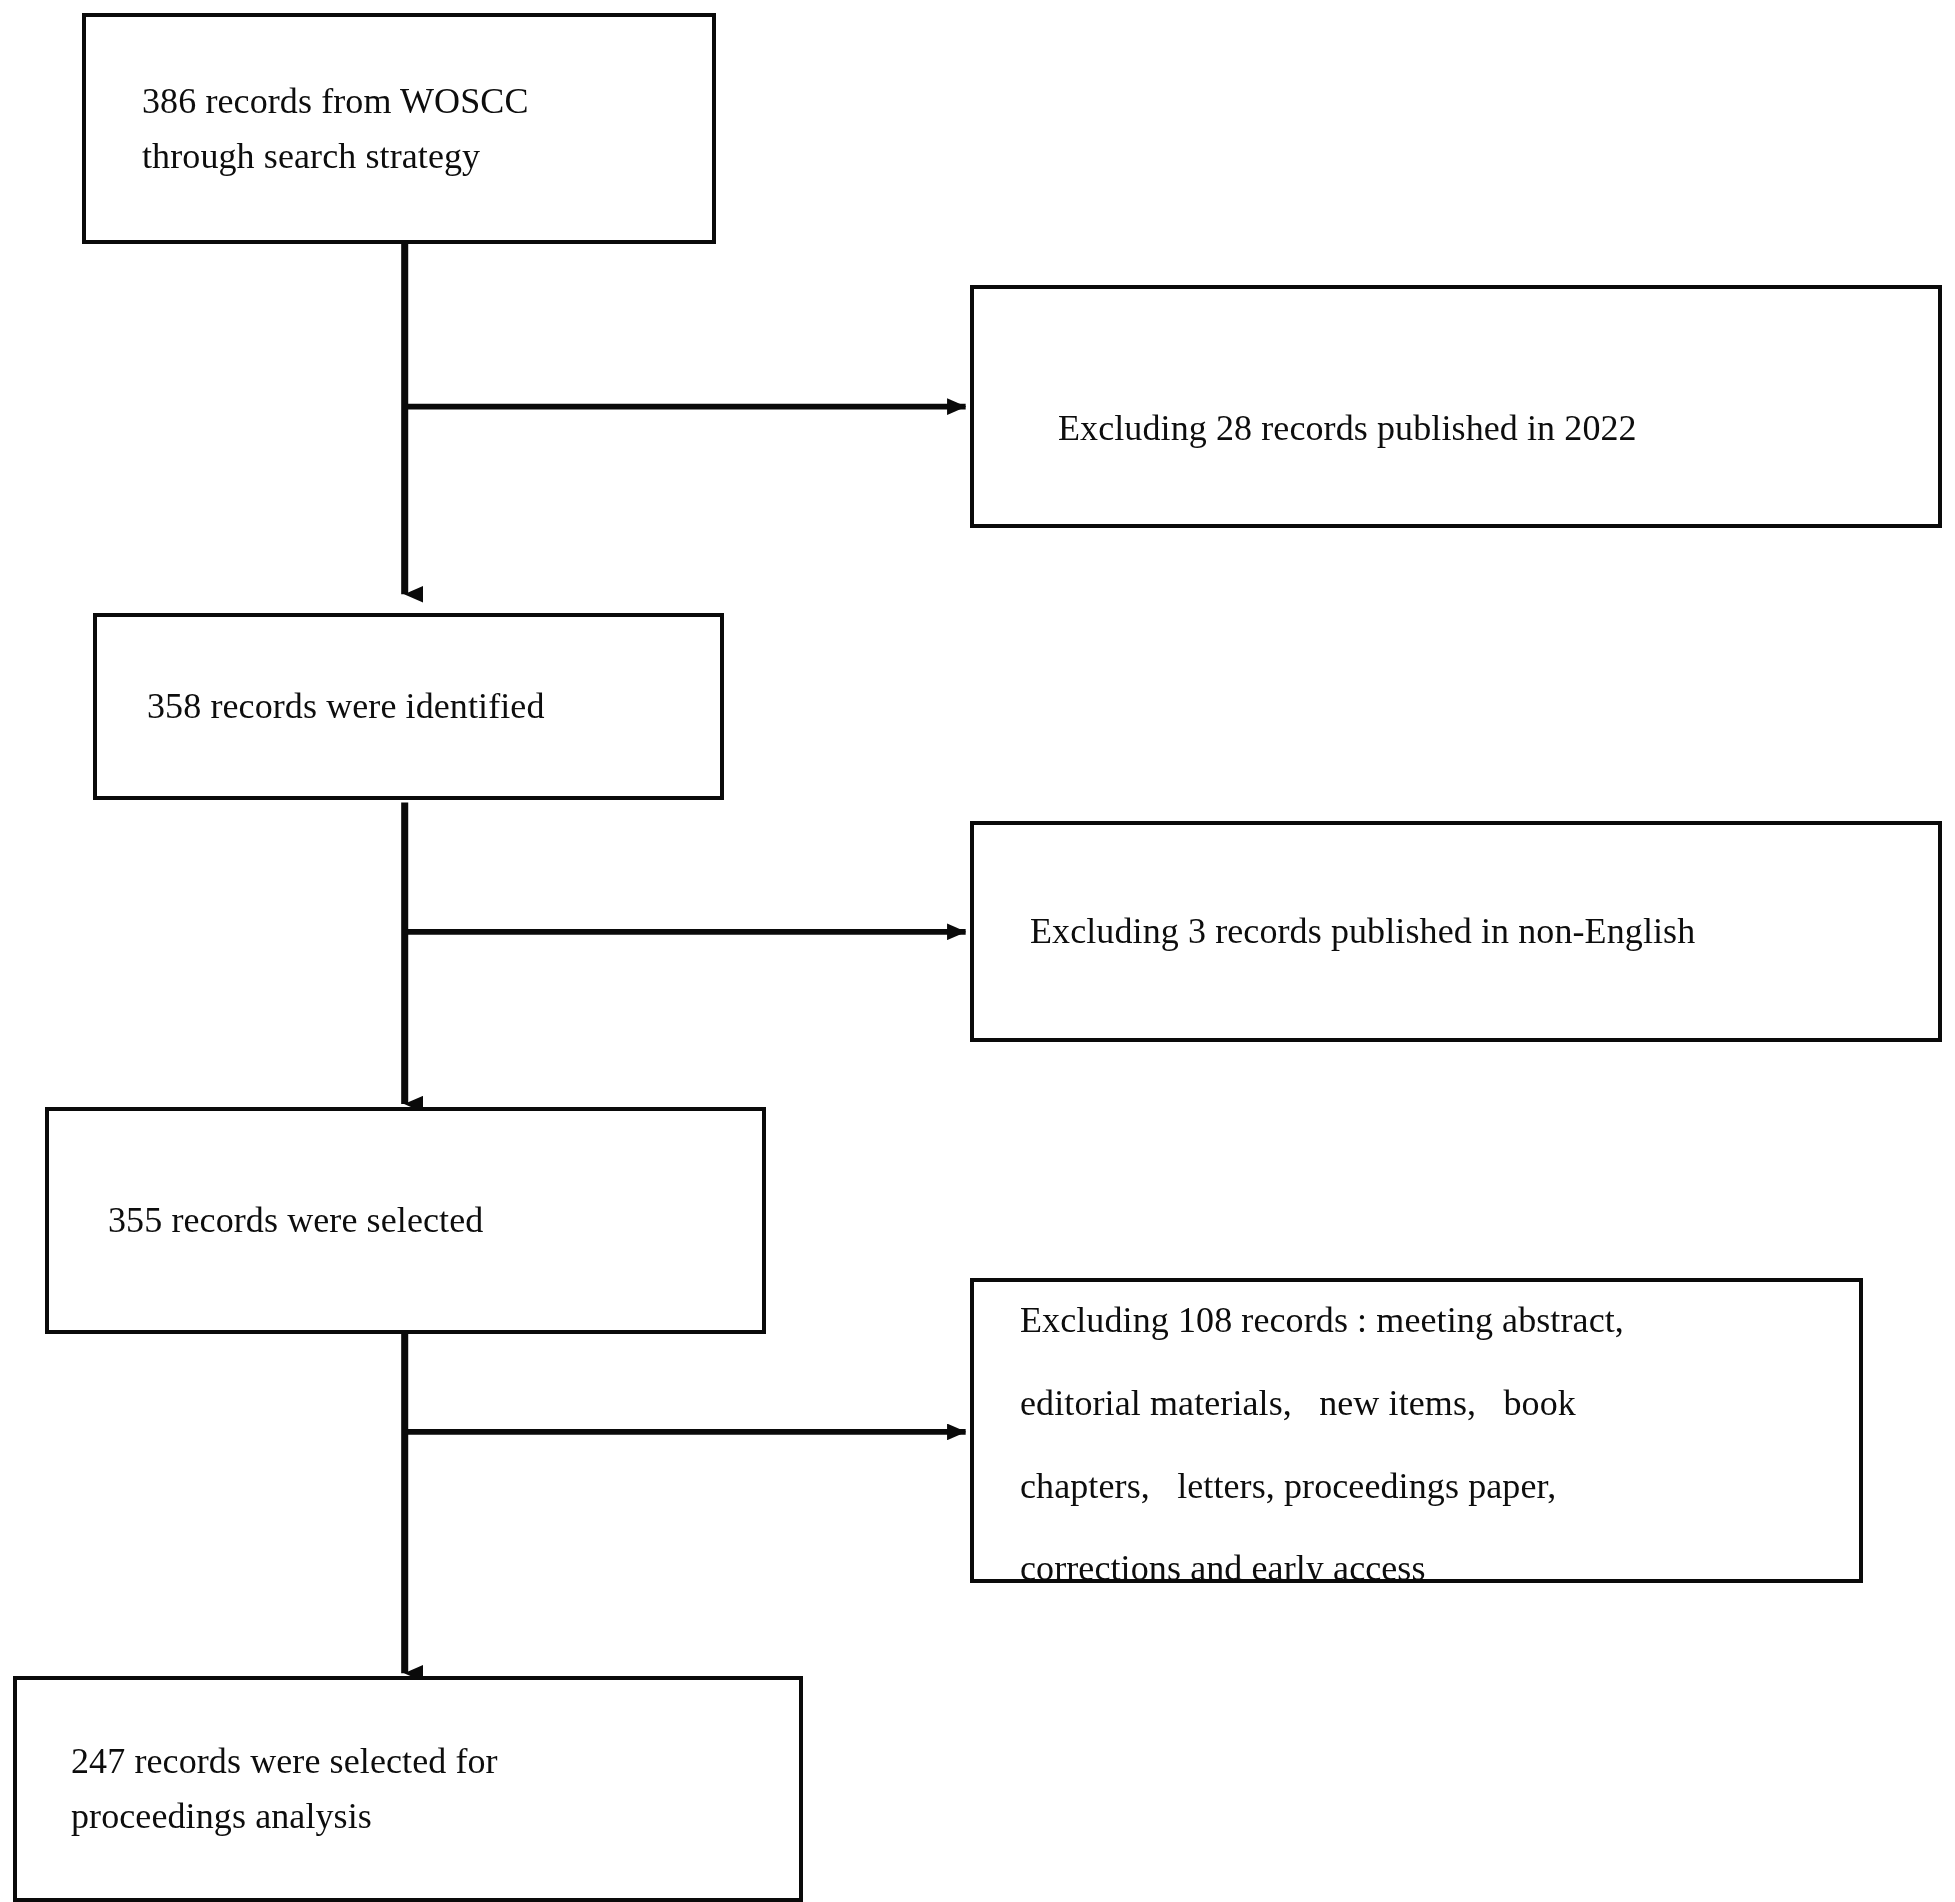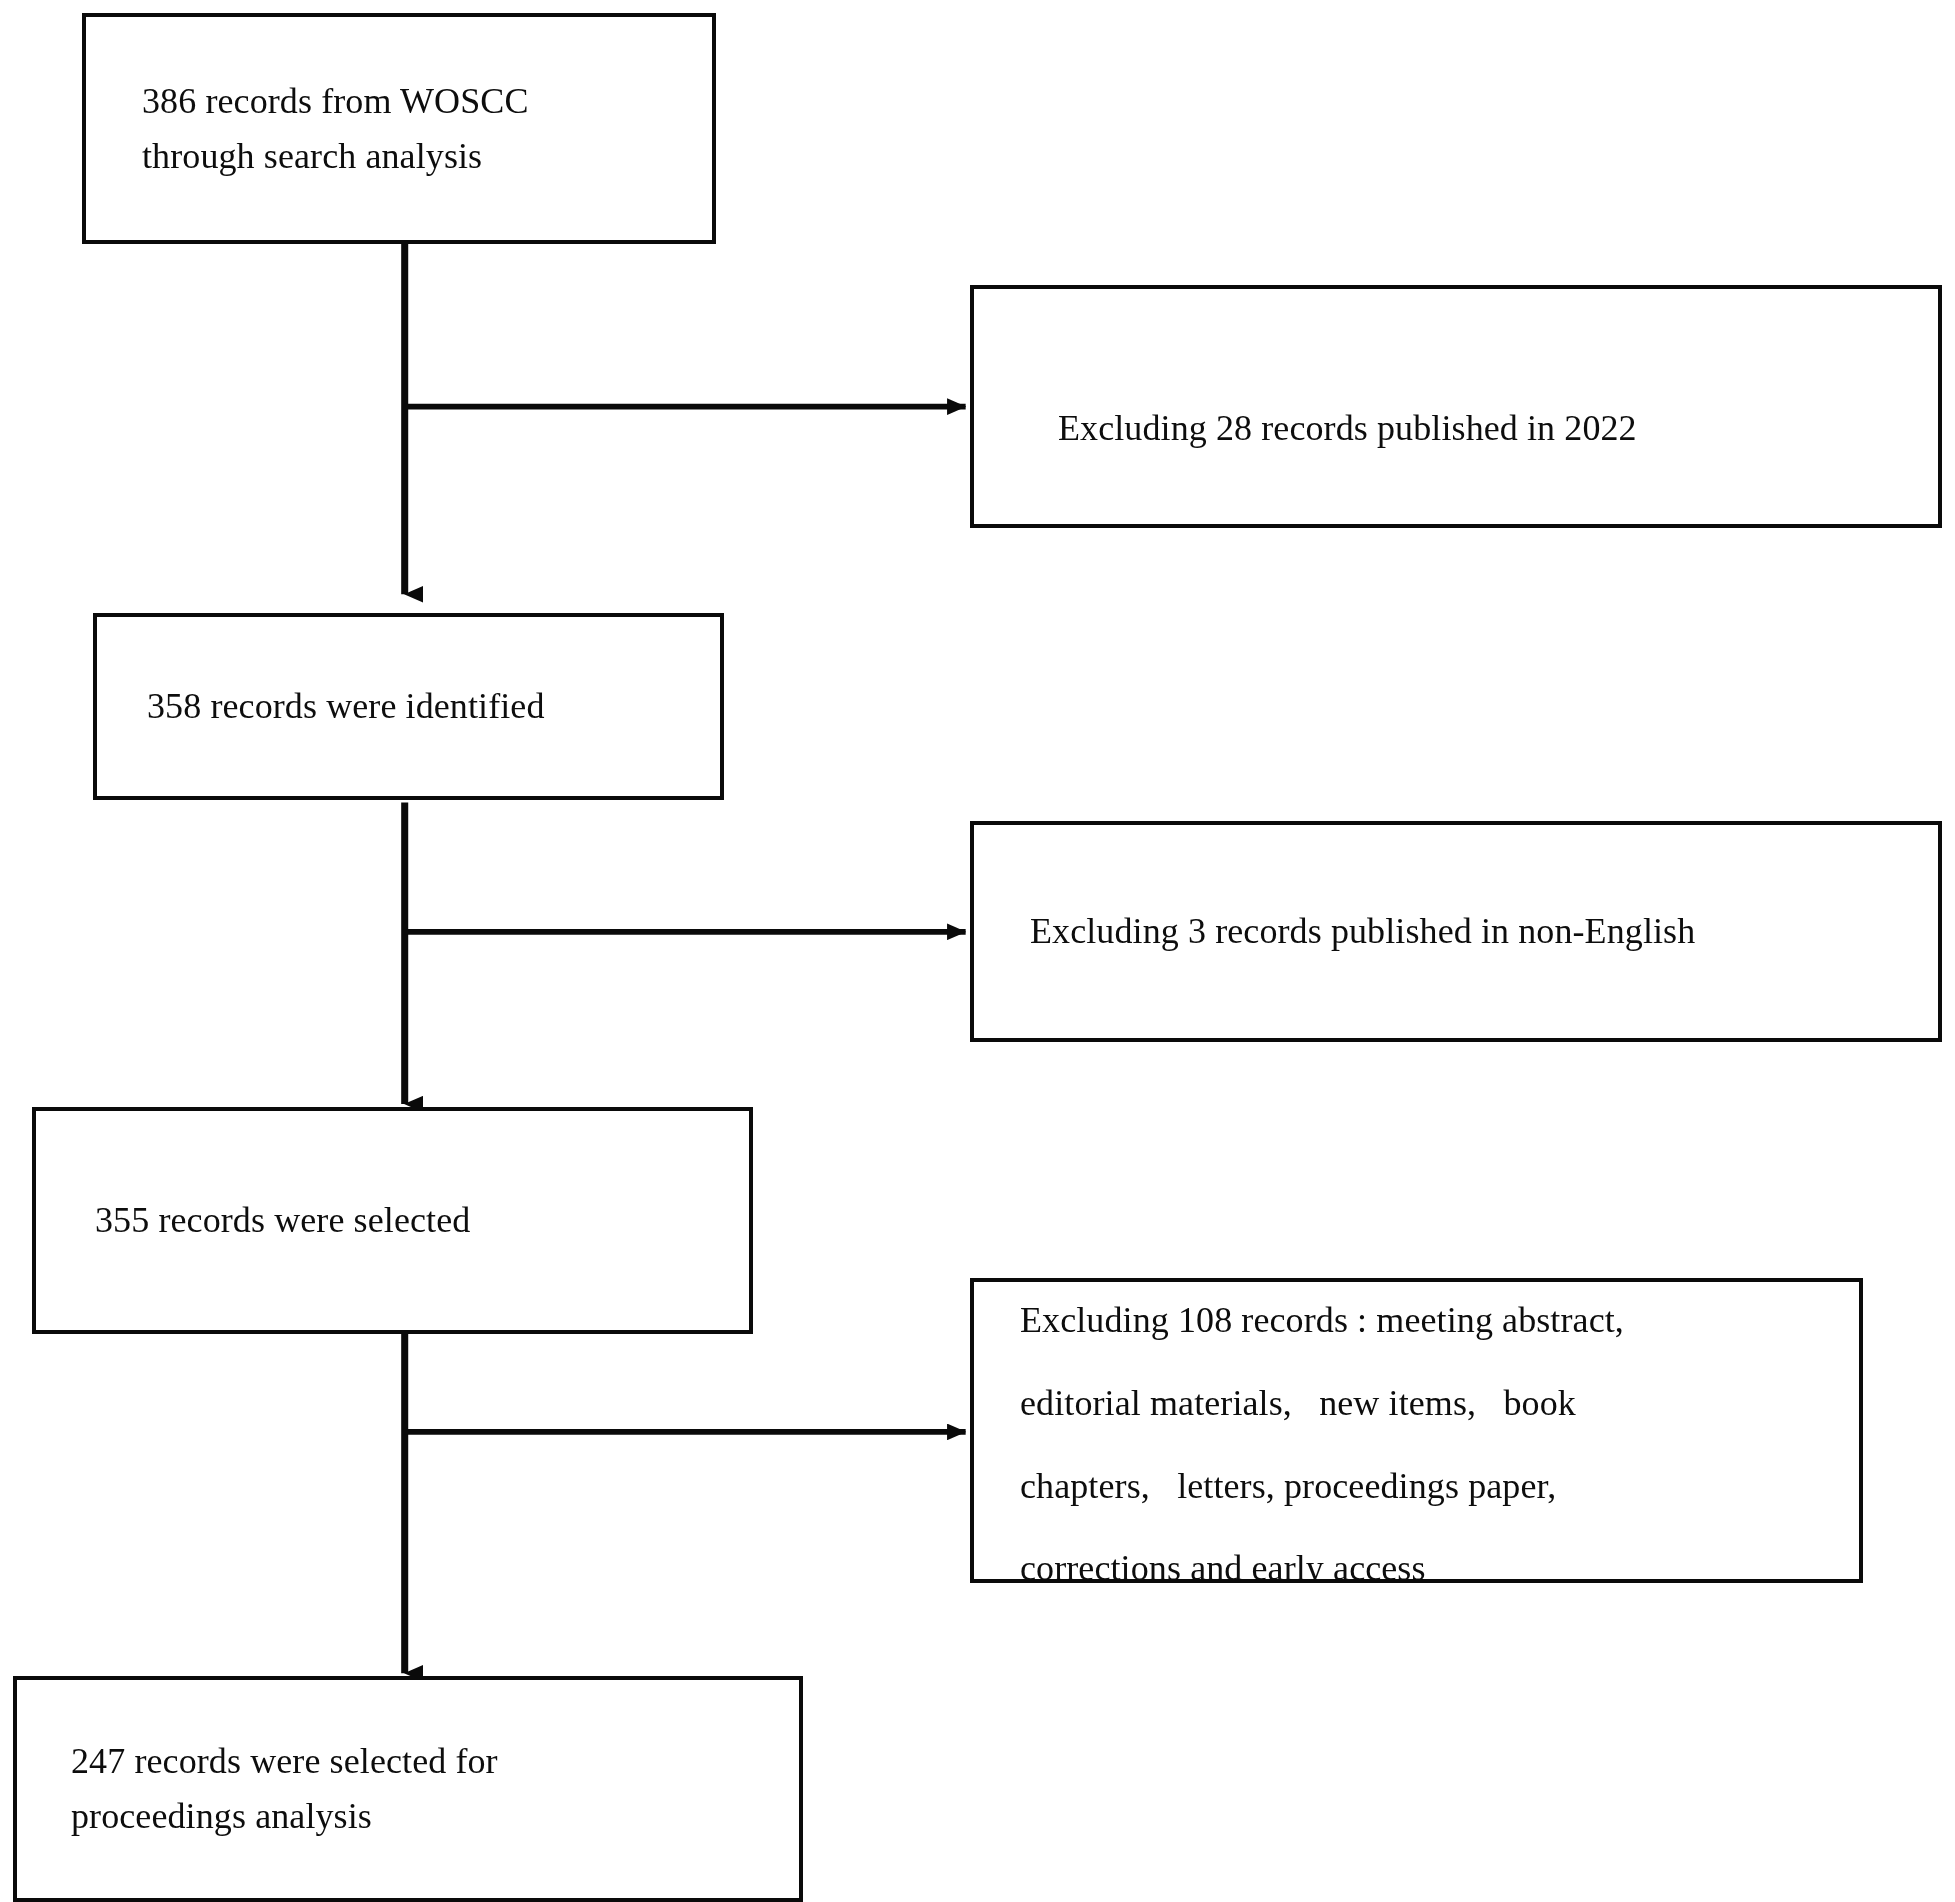--- a/index.html
+++ b/index.html
@@ -74,28 +74,28 @@
 
     <line x1="632" y1="1455" x2="1508" y2="1455" stroke="#0a0a0a" stroke-width="9" marker-end="url(#arrowhead-right)"></line>
 
     <line x1="632" y1="2080" x2="632" y2="2613" stroke="#0a0a0a" stroke-width="11" marker-end="url(#arrowhead-down)"></line>
 
     <line x1="632" y1="2236" x2="1508" y2="2236" stroke="#0a0a0a" stroke-width="9" marker-end="url(#arrowhead-right)"></line>
   </svg>
 
   <div class="node-box" style="left:82px; top:13px; width:634px; height:231px;">
     <span class="node-text line-block pad-left-1">386 records from WOSCC</span>
-    <span class="node-text line-block pad-left-1">through search analysis</span>
+    <span class="node-text line-block pad-left-1">through search strategy</span>
   </div>
 
   <div class="node-box" style="left:93px; top:613px; width:631px; height:187px;">
     <span class="node-text line-block pad-left-2">358 records were identified</span>
   </div>
 
-  <div class="node-box" style="left:32px; top:1107px; width:721px; height:227px;">
+  <div class="node-box" style="left:45px; top:1107px; width:721px; height:227px;">
     <span class="node-text line-block pad-left-3">355 records were selected</span>
   </div>
 
   <div class="node-box" style="left:13px; top:1676px; width:790px; height:226px;">
     <span class="node-text line-block pad-left-4">247 records were selected for</span>
     <span class="node-text line-block pad-left-4">proceedings analysis</span>
   </div>
 
   <div class="node-box" style="left:970px; top:285px; width:972px; height:243px;">
     <span class="node-text line-block pad-left-r1">Excluding 28 records published in 2022</span>

